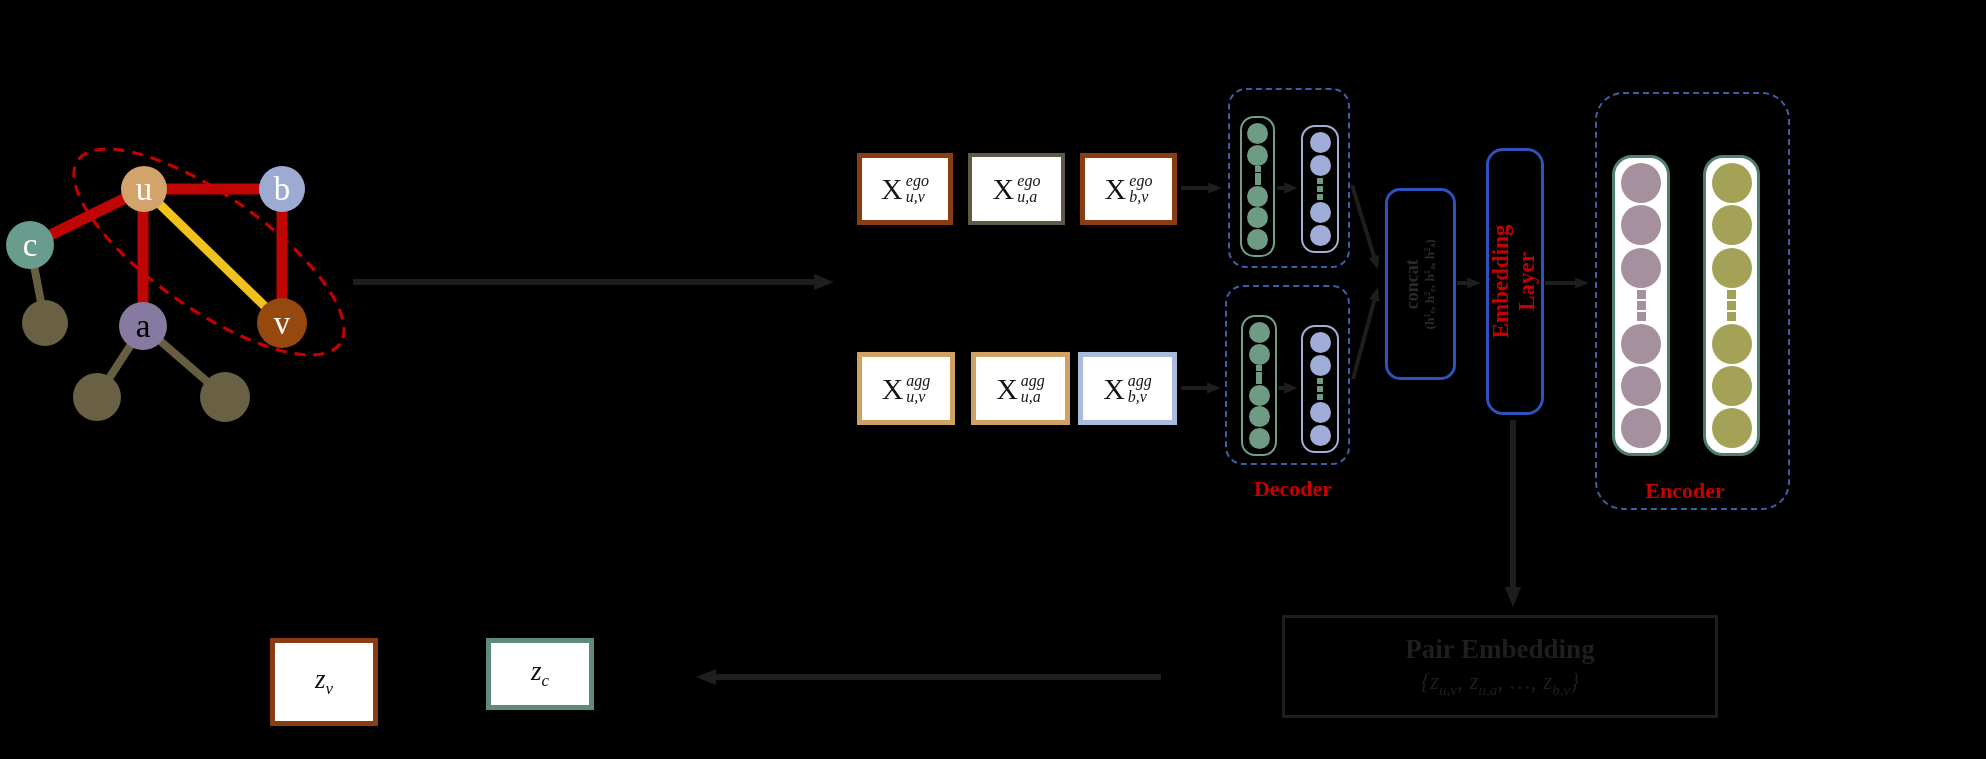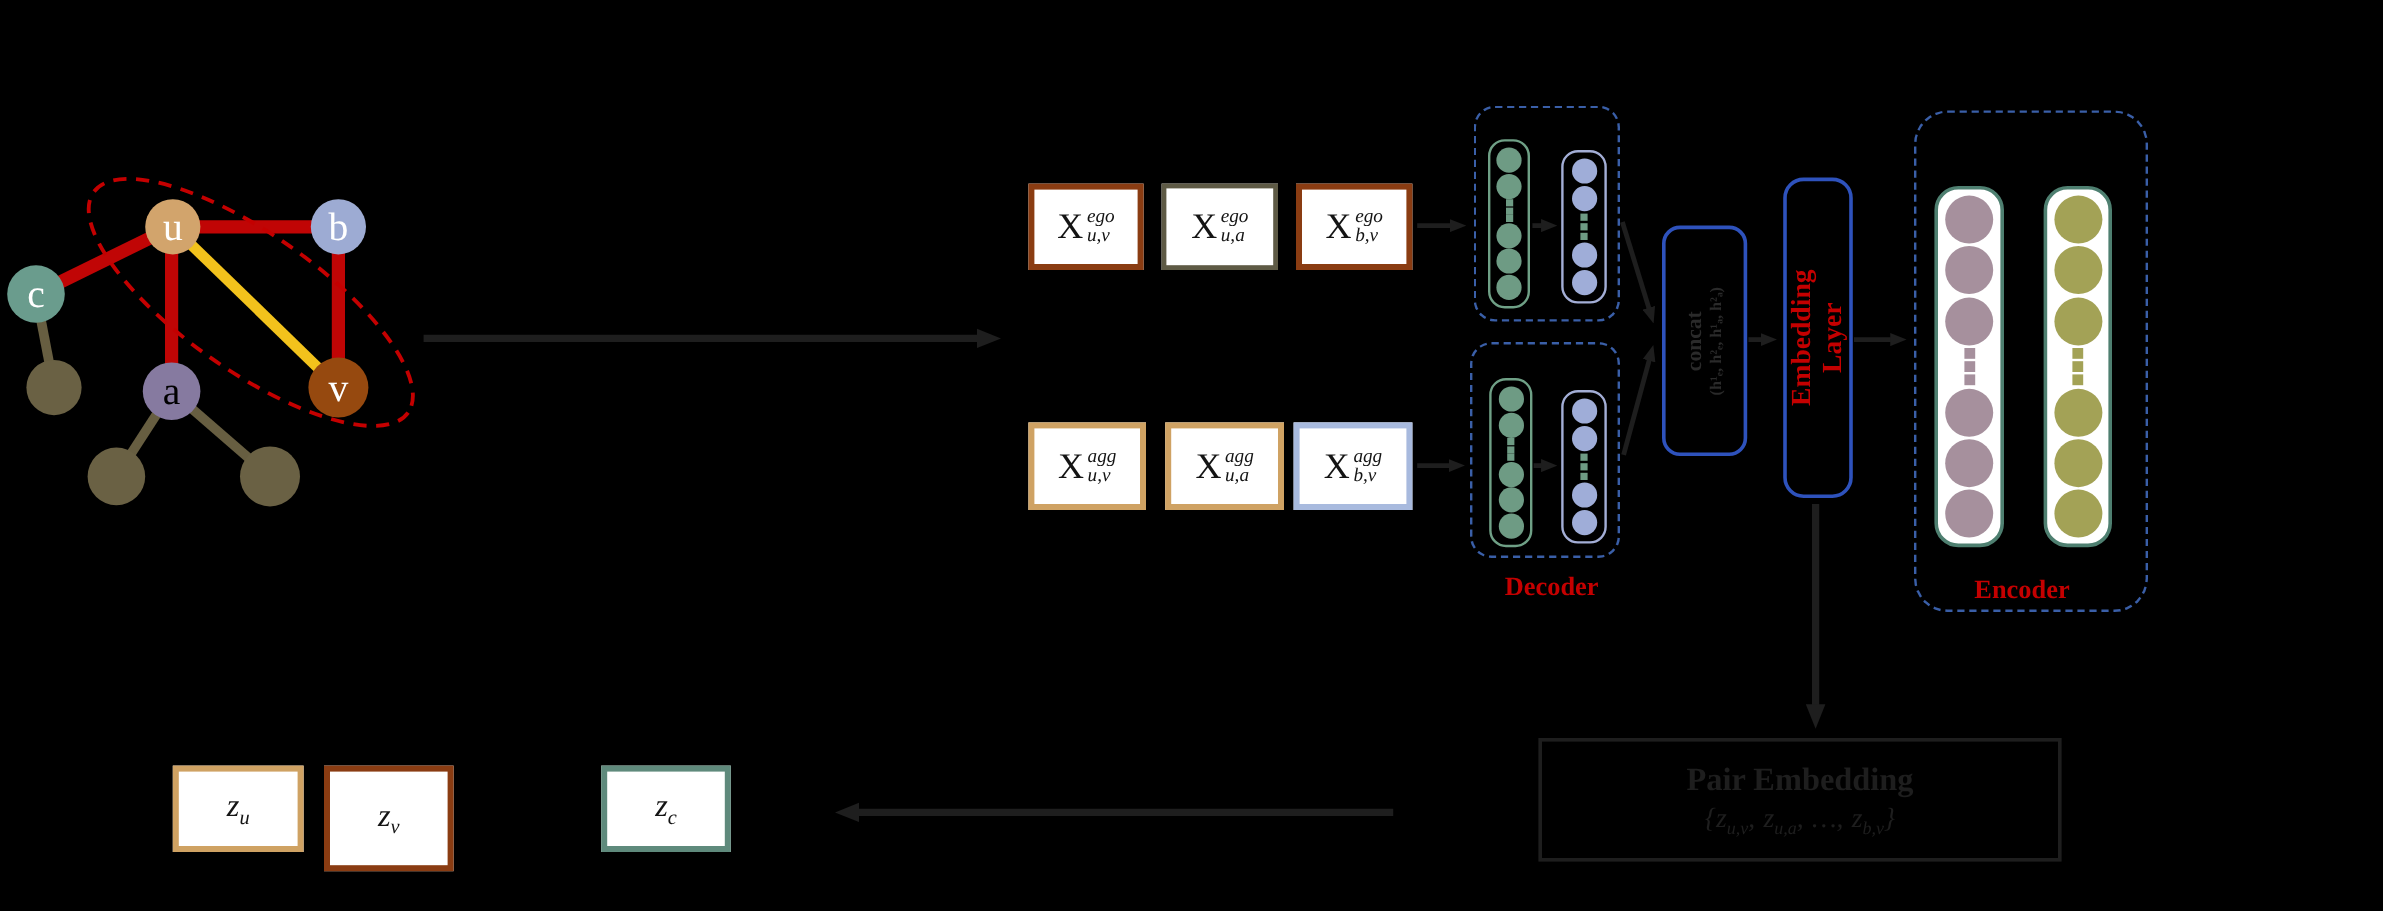--- a/index.html
+++ b/index.html
@@ -6,21 +6,21 @@
   .stage{position:relative;width:1986px;height:759px;background:var(--bg,#000);overflow:hidden;
          font-family:"Liberation Serif","DejaVu Serif",serif;}
   svg{position:absolute;left:0;top:0;}
 
   
   .fbox{position:absolute;background:var(--box-fill,#fff);display:flex;align-items:center;justify-content:center;box-sizing:border-box;}
   .b-brown{border:5px solid var(--box-brown);}
   .b-olive{border:4px solid var(--box-olive);}
   .b-tan{border:5px solid var(--box-tan);}
   .b-blue{border:5px solid var(--box-blue);}
-  .b-teal{border:5px solid var(--box-teal);margin-left:15px;}
+  .b-teal{border:5px solid var(--box-teal);}
 
   .ml{display:inline-flex;align-items:center;color:var(--math-ink);}
   .mbase{font-size:30px;}
   .mscripts{display:inline-flex;flex-direction:column;align-items:flex-start;line-height:1;margin-left:3px;font-style:italic;}
   .msup,.msub{font-size:16px;}
   .zlbl{font-size:27px;font-style:italic;color:var(--math-ink);}
   .zlbl sub{font-size:17px;}
 
   
   .dashed{position:absolute;border:2.5px dashed var(--dashed-blue);box-sizing:border-box;background:transparent;}
@@ -262,23 +262,20 @@
     </div>
   <div class="seclabel" style="left:1625px;top:478px;width:120px">Encoder</div>
 
   <div class="pairbox" style="left:1282px;top:615px;width:436px;height:103px">
     <div class="pair-title">Pair Embedding</div>
     <div class="pair-set">
       <span>{</span><span>z</span><sub>u,v</sub><span class="psep">,</span><span>z</span><sub>u,a</sub><span class="psep">,</span><span>…</span><span class="psep">,</span><span>z</span><sub>b,v</sub><span>}</span>
     </div>
   </div>
 
-  <div class="fbox b-tan" style="left:144px;top:638px;width:109px;height:72px">
-    <span class="zlbl"><span>z</span><sub>u</sub></span>
-  </div>
   <div class="fbox b-brown" style="left:270px;top:638px;width:108px;height:88px">
     <span class="zlbl"><span>z</span><sub>v</sub></span>
   </div>
   <div class="fbox b-teal" style="left:486px;top:638px;width:108px;height:72px">
     <span class="zlbl"><span>z</span><sub>c</sub></span>
   </div>
 
 </div>
 
 </body></html>

